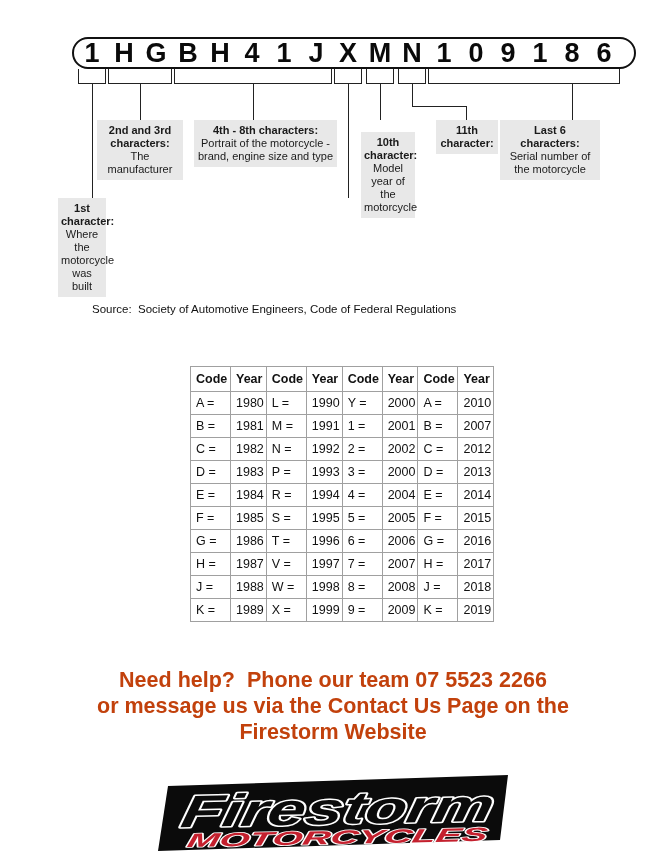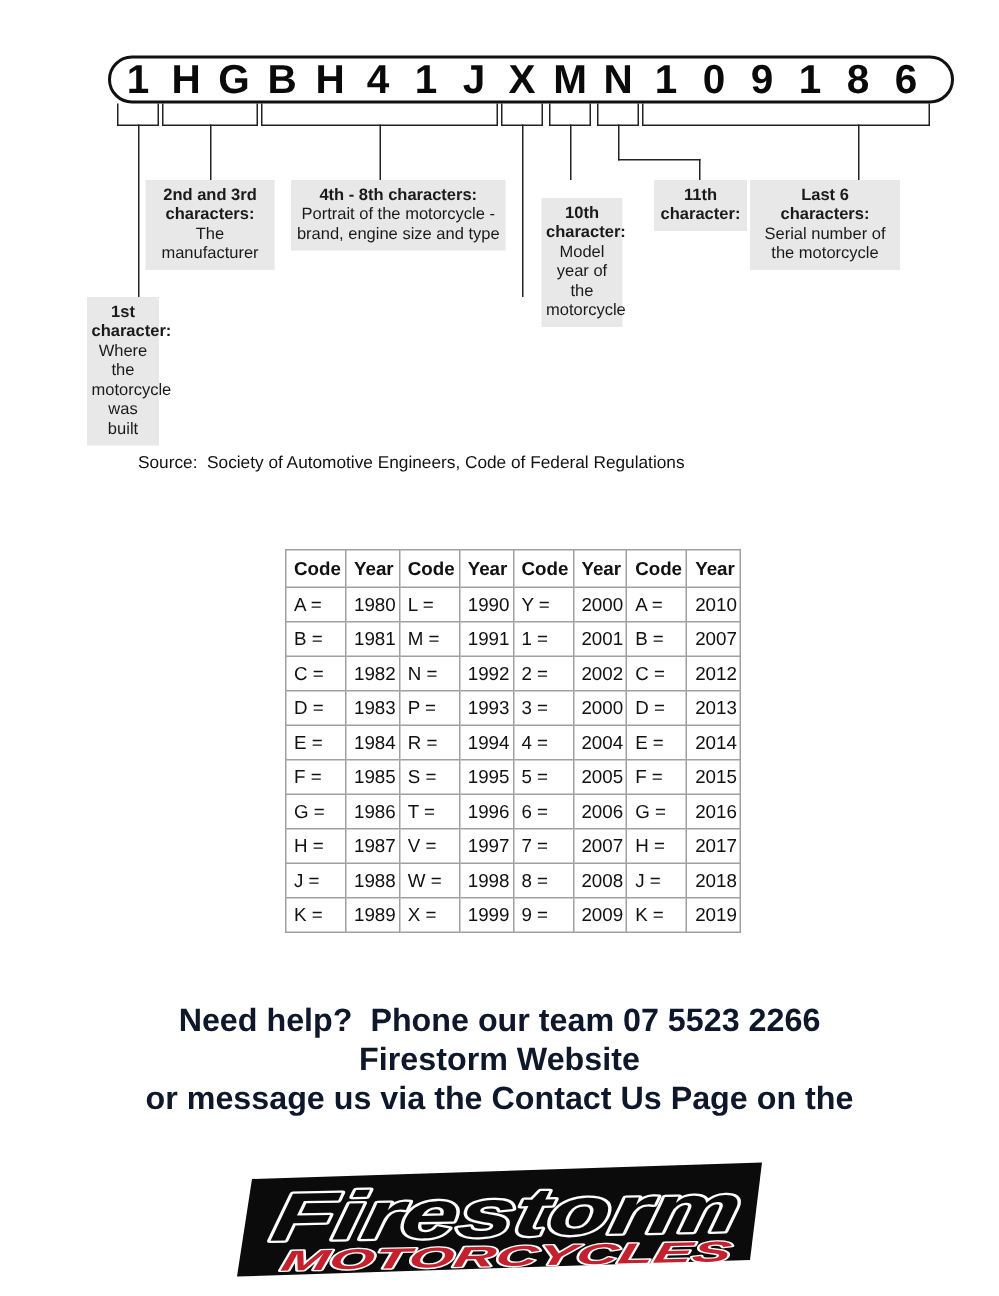--- a/index.html
+++ b/index.html
@@ -54,21 +54,21 @@
   
   #year-table{position:absolute;left:190px;top:366px;border-collapse:collapse;table-layout:fixed;
               font-size:12.5px;color:#111;}
   #year-table th,#year-table td{border:1px solid #a0a0a0;padding:4px 2px 4px 5px;text-align:left;
               white-space:nowrap;font-weight:normal;}
   #year-table th{font-weight:bold;padding-top:5px;padding-bottom:5px;}
   col.c-code{width:40px;} col.c-year{width:33px;}
 
   
   #help{position:absolute;left:0;top:667px;width:666px;text-align:center;
-        font-weight:bold;font-size:21.5px;line-height:26px;color:#0f172a;}
+        font-weight:bold;font-size:21.5px;line-height:26px;color:#c2410c;}
   #help div{white-space:pre-wrap;}
 
   
   #logo{position:absolute;left:150px;top:772px;}
   .logo-brand{font-family:"Liberation Sans",sans-serif;font-style:italic;font-weight:bold;
               font-size:45px;fill:#0b0b0b;stroke:#ffffff;stroke-width:3px;
               paint-order:stroke;stroke-linejoin:round;}
   .logo-sub{font-family:"Liberation Sans",sans-serif;font-style:italic;font-weight:bold;
             font-size:19px;fill:#c4202e;stroke:#ffffff;stroke-width:1.7px;
             paint-order:stroke;stroke-linejoin:round;}
@@ -264,22 +264,22 @@
           <td>9 =</td>
           <td>2009</td>
           <td>K =</td>
           <td>2019</td>
         </tr>
     </tbody>
   </table>
 
   <div id="help">
     <div>Need help?  Phone our team 07 5523 2266</div>
+    <div>or message us via the Contact Us Page on the</div>
     <div>Firestorm Website</div>
-    <div>or message us via the Contact Us Page on the</div>
   </div>
 
   <svg id="logo" width="368" height="88" viewBox="0 0 368 88">
     <polygon points="18,14 358,3 350,68 8,79" fill="#0b0b0b"></polygon>
     <g transform="rotate(-1.2 184 44) skewX(-12)">
       <text class="logo-brand" x="196" y="52" text-anchor="middle" textLength="312" lengthAdjust="spacingAndGlyphs">Firestorm</text>
       <text class="logo-sub" x="201" y="72" text-anchor="middle" textLength="300" lengthAdjust="spacingAndGlyphs">MOTORCYCLES</text>
     </g>
   </svg>
 

